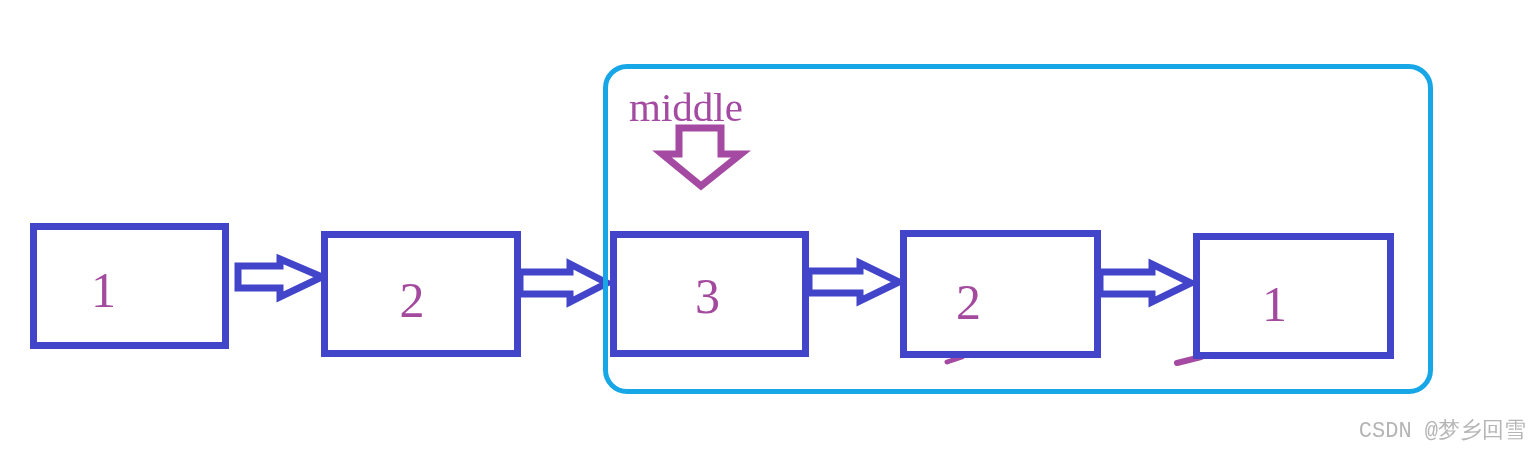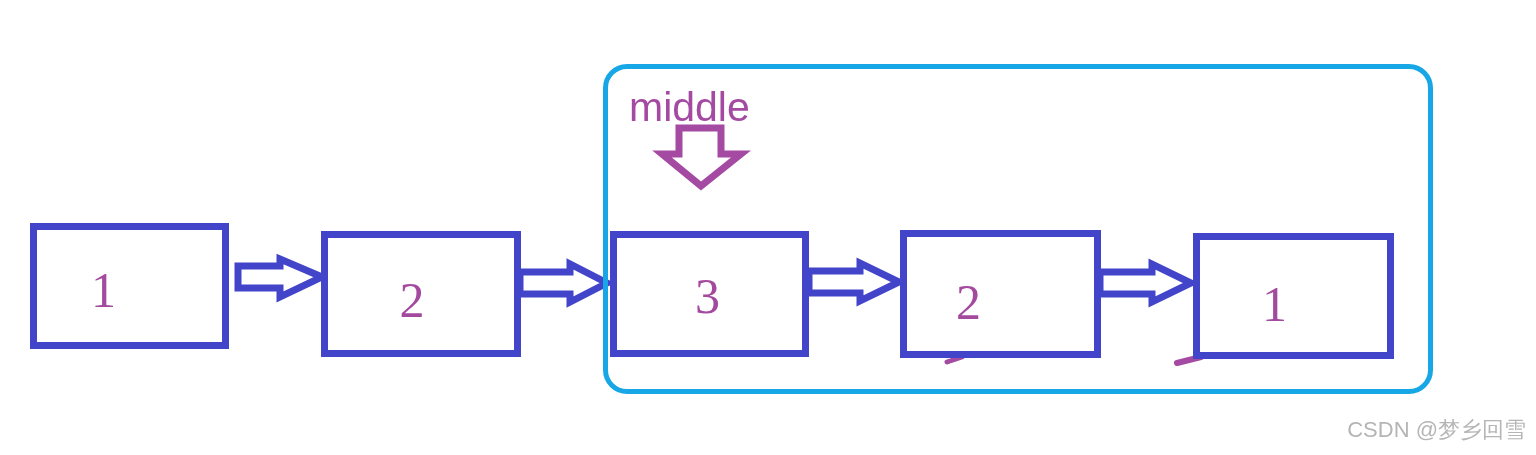--- a/index.html
+++ b/index.html
@@ -52,41 +52,41 @@
     width: 830px; height: 330px;
     border: 5px solid #18a7e6;
     border-radius: 24px;
     background: transparent;
     z-index: 3;
   }
   
   .middle-label {
     position: absolute;
     left: 629px; top: 87px;
-    font-family: Liberation Sans, sans-serif;
+    font-family: Liberation Serif, serif;
     font-size: 41px;
     color: #a44aa2;
     letter-spacing: 0px;
     z-index: 4;
     line-height: 1;
   }
   .reverse-label {
     position: absolute;
     left: 884px; top: 92px;
     font-family: "Liberation Serif", "DejaVu Serif", serif;
     font-size: 46px;
     color: #18a7e6;
     letter-spacing: 12px;
     z-index: 4;
     line-height: 1;
   }
   .watermark {
     position: absolute;
     right: 10px; bottom: 10px;
-    font-family: Liberation Sans, sans-serif;
+    font-family: Liberation Mono, monospace;
     font-size: 22px;
     color: #b5b5b5;
     z-index: 5;
   }
 </style>
 </head>
 <body>
 
 <div class="canvas">
 

